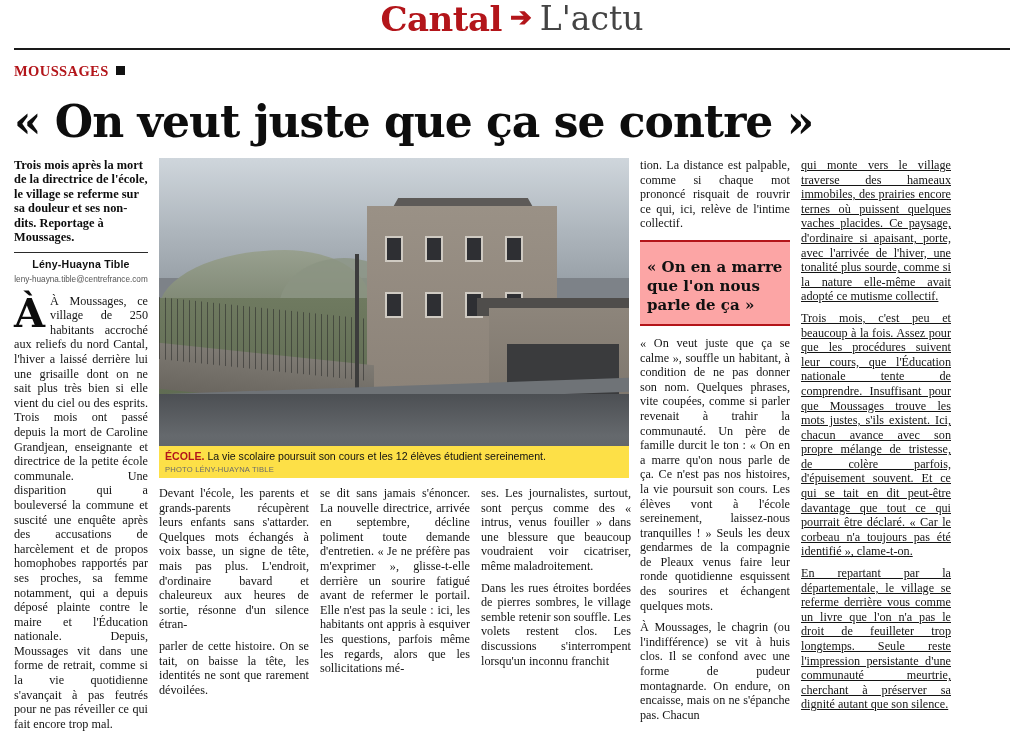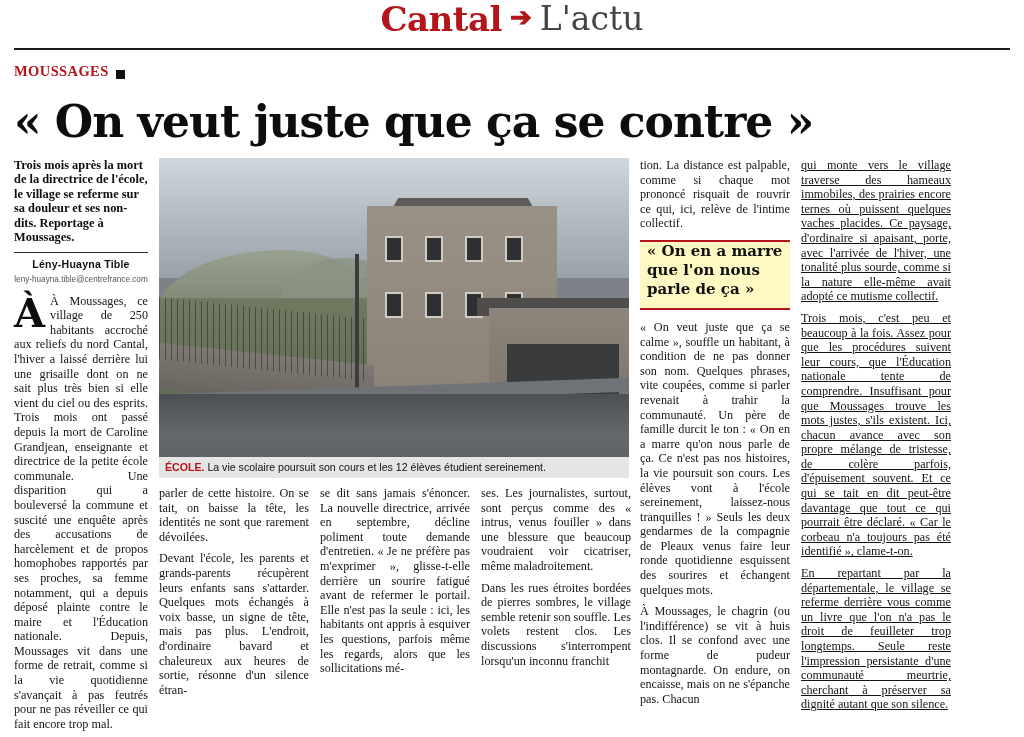--- a/index.html
+++ b/index.html
@@ -60,21 +60,21 @@
     margin: 6px 14px 0 14px;
   }
 
   
   .kicker {
     margin: 12px 14px 16px 14px;
     font-family: "Liberation Serif", serif;
     font-size: 15.5px;
     line-height: 18px;
     display: flex;
-    align-items: flex-end;
+    align-items: center;
     gap: 7px;
   }
   .kicker-place {
     color: #b3151a;
     font-weight: bold;
     letter-spacing: 0.4px;
     font-size: 14.5px;
   }
   .kicker-square {
     display: inline-block;
@@ -305,21 +305,21 @@
     top: 96px;
     width: 4px;
     height: 150px;
     background: #3c3c3c;
   }
   .photo-caption {
     position: absolute;
     left: 0;
     bottom: 0;
     width: 470px;
-    background: #e5e5e5;
+    background: #fde047;
     padding: 4px 6px 4px 6px;
     box-sizing: border-box;
   }
   .cap-line {
     font-family: "Liberation Sans", sans-serif;
     font-size: 10.6px;
     line-height: 12.6px;
     color: #111;
   }
   .cap-label {
@@ -349,22 +349,22 @@
     flex: 0 0 150px;
   }
   .col4 {
     width: 150px;
     flex: 0 0 150px;
     text-decoration: underline;
   }
   .pullquote {
     border-top: 2px solid #b3151a;
     border-bottom: 2px solid #b3151a;
-    background: #fef9c3;
-    padding: 0 7px 9px 7px;
+    background: #fca5a5;
+    padding: 16px 7px 9px 7px;
     margin: 0 0 10px 0;
     font-family: "DejaVu Serif", serif;
     font-weight: bold;
     font-size: 15px;
     line-height: 19px;
     color: #111;
     text-align: left;
   }
 </style>
 </head>
@@ -426,27 +426,28 @@
         <div class="fence"></div>
         <div class="pole"></div>
         <div class="road-edge"></div>
         <div class="road"></div>
 
         <div class="photo-caption">
           <div class="cap-line">
             <span class="cap-label">ÉCOLE.</span>
             <span>La vie scolaire poursuit son cours et les 12 élèves étudient sereinement.</span>
           </div>
+          <div class="cap-credit">PHOTO LÉNY-HUAYNA TIBLE</div>
         </div>
       </div>
 
       <div class="col2-text">
         <div class="col col2-sub">
+          <p>Devant l'école, les parents et grands-parents récupèrent leurs enfants sans s'attarder. Quelques mots échangés à voix basse, un signe de tête, mais pas plus. L'endroit, d'ordinaire bavard et chaleureux aux heures de sortie, résonne d'un silence étran-</p>
           <p>parler de cette histoire. On se tait, on baisse la tête, les identités ne sont que rarement dévoilées.</p>
-          <p>Devant l'école, les parents et grands-parents récupèrent leurs enfants sans s'attarder. Quelques mots échangés à voix basse, un signe de tête, mais pas plus. L'endroit, d'ordinaire bavard et chaleureux aux heures de sortie, résonne d'un silence étran-</p>
         </div>
         <div class="col col2-sub">
           <p>se dit sans jamais s'énoncer. La nouvelle directrice, arrivée en septembre, décline poliment toute demande d'entretien. « Je ne préfère pas m'exprimer », glisse-t-elle derrière un sourire fatigué avant de refermer le portail. Elle n'est pas la seule : ici, les habitants ont appris à esquiver les questions, parfois même les regards, alors que les sollicitations mé-</p>
         </div>
         <div class="col col2-sub">
           <p>ses. Les journalistes, surtout, sont perçus comme des « intrus, venus fouiller » dans une blessure que beaucoup voudraient voir cicatriser, même maladroitement.</p>
           <p>Dans les rues étroites bordées de pierres sombres, le village semble retenir son souffle. Les volets restent clos. Les discussions s'interrompent lorsqu'un inconnu franchit</p>
         </div>
       </div>
     </div>

